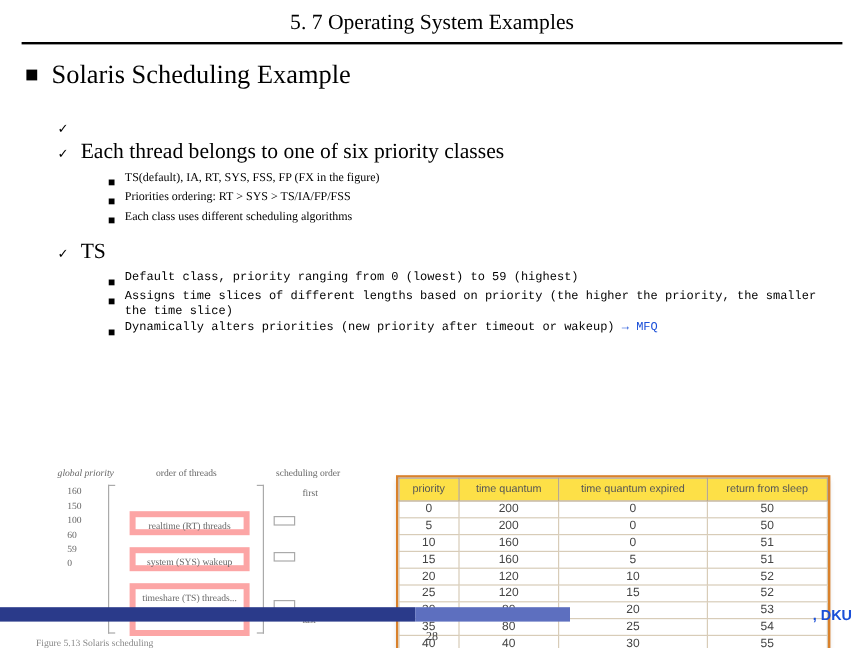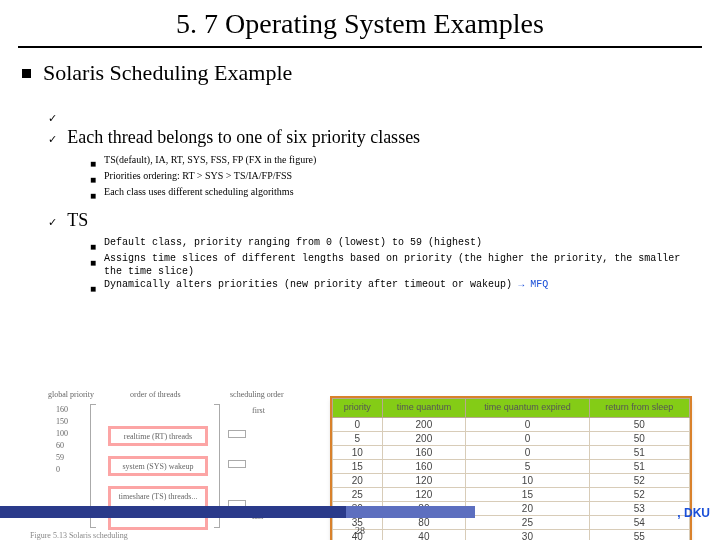--- a/index.html
+++ b/index.html
@@ -1,17 +1,17 @@
 <!DOCTYPE html>
 <html><head>
 <meta charset="utf-8">
 <style>
   * { box-sizing: border-box; margin: 0; padding: 0; }
   body { width: 720px; height: 540px; font-family: "Times New Roman", serif; background: #fff; overflow: hidden; position: relative; }
-  .title { text-align: center; font-size: 28px; font-weight: normal; padding: 8px 0 4px; }
+  .title { text-align: center; font-size: 18px; font-weight: normal; padding: 8px 0 4px; }
   .rule { border: none; border-top: 2px solid #000; margin: 2px 18px 12px; }
   .content { padding: 0 22px; }
   .lvl1 { display: flex; align-items: flex-start; margin-bottom: 20px; }
   .sq { width: 9px; height: 9px; background: #000; margin-top: 9px; margin-right: 12px; flex-shrink: 0; }
   .lvl1-t { font-size: 22px; }
   .lvl2 { display: flex; align-items: flex-start; margin-left: 26px; margin-bottom: 2px; }
   .ck { font-size: 11px; margin-top: 6px; margin-right: 10px; flex-shrink: 0; }
   .lvl2-t { font-size: 18px; }
   .lvl3 { display: flex; align-items: flex-start; margin-left: 68px; margin-bottom: 1px; }
   .bl { font-size: 10px; margin-top: 4px; margin-right: 8px; flex-shrink: 0; }
@@ -21,26 +21,26 @@
   .spacer-s { height: 4px; }
   .spacer-m { height: 8px; }
 
   .figarea { position: absolute; left: 30px; bottom: 2px; width: 670px; height: 148px; }
   .diagram { position: absolute; left: 0; top: 0; width: 290px; height: 148px; font-size: 8px; color: #666; }
   .diagram .hdrcol { position: absolute; top: 0; font-size: 8px; text-align: center; }
   .diagram .brh { position: absolute; left: 60px; top: 14px; bottom: 10px; width: 6px; border-left: 1px solid #aaa; border-top: 1px solid #aaa; border-bottom: 1px solid #aaa; }
   .diagram .brh2 { position: absolute; left: 184px; top: 14px; bottom: 10px; width: 6px; border-right: 1px solid #aaa; border-top: 1px solid #aaa; border-bottom: 1px solid #aaa; }
   .diagram .scale { position: absolute; left: 26px; top: 14px; }
   .diagram .scale div { font-size: 8px; line-height: 12px; }
-  .diagram .box { position: absolute; border: 3px solid #fca5a5; font-size: 8px; text-align: center; padding-top: 3px; }
+  .diagram .box { position: absolute; border: 5px solid #fca5a5; font-size: 8px; text-align: center; padding-top: 3px; }
   .diagram .sbox { position: absolute; border: 1px solid #aaa; width: 18px; height: 8px; }
   .diagram .cap { position: absolute; left: 0; bottom: -2px; font-size: 8px; color: #888; }
 
   .tbl { position: absolute; right: 10px; top: 8px; width: 358px; border-collapse: collapse; font-family: Arial, sans-serif; font-size: 10px; color: #444; box-shadow: 0 0 0 2px #d9812b, 0 2px 5px rgba(0,0,0,.25); background: #fff; }
-  .tbl th { background: #84cc16; font-weight: normal; color: #555; padding: 4px 6px; border: 1px solid #b8a890; font-size: 9px; line-height: 1.1; }
+  .tbl th { background: #fde047; font-weight: normal; color: #555; padding: 4px 6px; border: 1px solid #b8a890; font-size: 9px; line-height: 1.1; }
   .tbl td { text-align: center; padding: 1px 6px; border: 1px solid #d8ccb8; font-size: 10px; }
 
   .footer-bar { position: absolute; left: 0; bottom: 22px; height: 12px; width: 48%; background: #2a3a8a; }
   .footer-bar2 { position: absolute; left: 48%; bottom: 22px; height: 12px; width: 18%; background: #5d6fbf; }
   .pagenum { position: absolute; left: 50%; bottom: 4px; transform: translateX(-50%); font-size: 10px; color: #444; }
   .dku { position: absolute; right: 10px; bottom: 20px; font-size: 12px; font-weight: bold; color: #1a4fd8; font-family: Arial, sans-serif; text-align: right; }
 </style>
 </head>
 <body>
 
@@ -96,21 +96,21 @@
     <span class="lvl3-t lvl3-wrap">
       <span>Dynamically alters priorities (new priority after timeout or wakeup) </span><span class="mfq">→ MFQ</span>
     </span>
   </div>
 
 </div>
 
 <div class="figarea">
 
   <div class="diagram">
-    <div class="hdrcol" style="left:18px;">global
+    <div class="hdrcol" style="left:18px;font-style:italic;">global
 priority</div>
     <div class="hdrcol" style="left:100px;">order of threads</div>
     <div class="hdrcol" style="left:200px;">scheduling
 order</div>
     <div class="brh"></div>
     <div class="brh2"></div>
     <div class="scale">
       <div>160</div>
       <div>150</div>
       <div>100</div>

